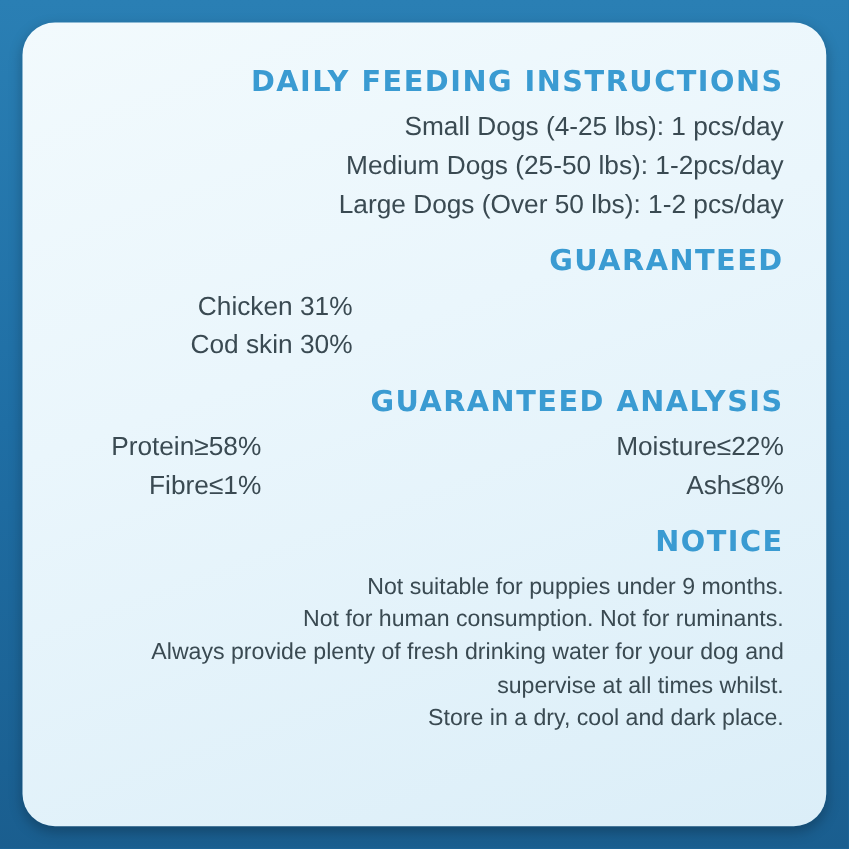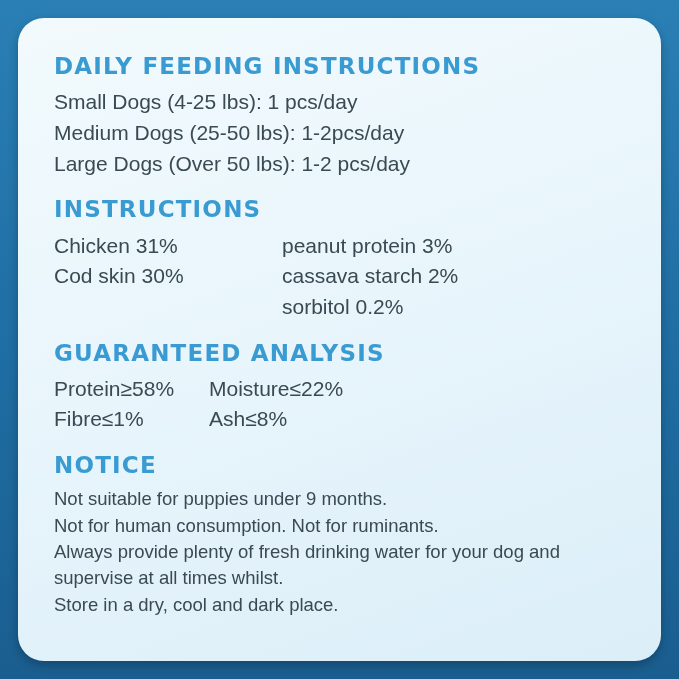--- a/index.html
+++ b/index.html
@@ -26,20 +26,21 @@
   .label-card {
     position: relative;
     width: 100%;
     height: 100%;
     border-radius: 26px;
     background: linear-gradient(160deg, #f2fafd 0%, #eaf6fc 40%, #dbeef8 100%);
     box-shadow: 0 4px 10px rgba(0, 0, 0, 0.25);
     box-sizing: border-box;
     padding: 34px 34px 20px 36px;
     overflow: hidden;
+    text-align: right;
   }
   .section {
     margin-bottom: 18px;
   }
   .section:last-child {
     margin-bottom: 0;
   }
   .heading {
     color: #3a9bd2;
     font-family: "DejaVu Sans", sans-serif;
@@ -84,30 +85,25 @@
   <div class="label-card">
 
     <div class="section sec-feeding">
       <div class="heading">DAILY FEEDING INSTRUCTIONS</div>
       <div class="line">Small Dogs (4-25 lbs): 1 pcs/day</div>
       <div class="line">Medium Dogs (25-50 lbs): 1-2pcs/day</div>
       <div class="line">Large Dogs (Over 50 lbs): 1-2 pcs/day</div>
     </div>
 
     <div class="section sec-ingredients">
-      <div class="heading">INSTRUCTIONS</div>
+      <div class="heading">GUARANTEED</div>
       <div class="two-col">
         <div class="col-a">
           <div class="line">Chicken 31%</div>
           <div class="line">Cod skin 30%</div>
-        </div>
-        <div class="col-b">
-          <div class="line">peanut protein 3%</div>
-          <div class="line">cassava starch 2%</div>
-          <div class="line">sorbitol 0.2%</div>
         </div>
       </div>
     </div>
 
     <div class="section sec-ga">
       <div class="heading">GUARANTEED ANALYSIS</div>
       <div class="two-col">
         <div class="ga-col-a">
           <div class="line">Protein≥58%</div>
           <div class="line">Fibre≤1%</div>

